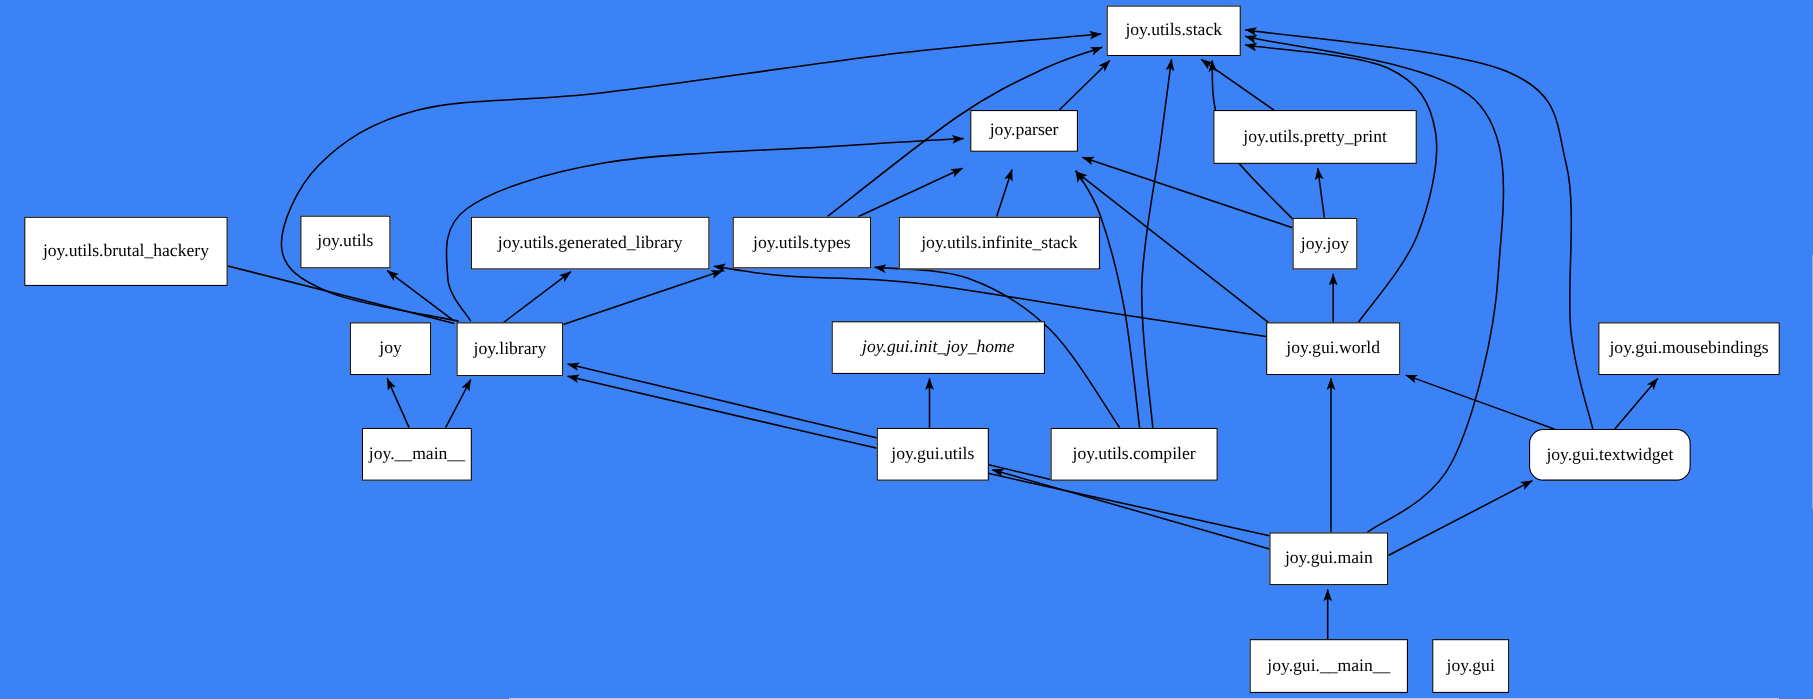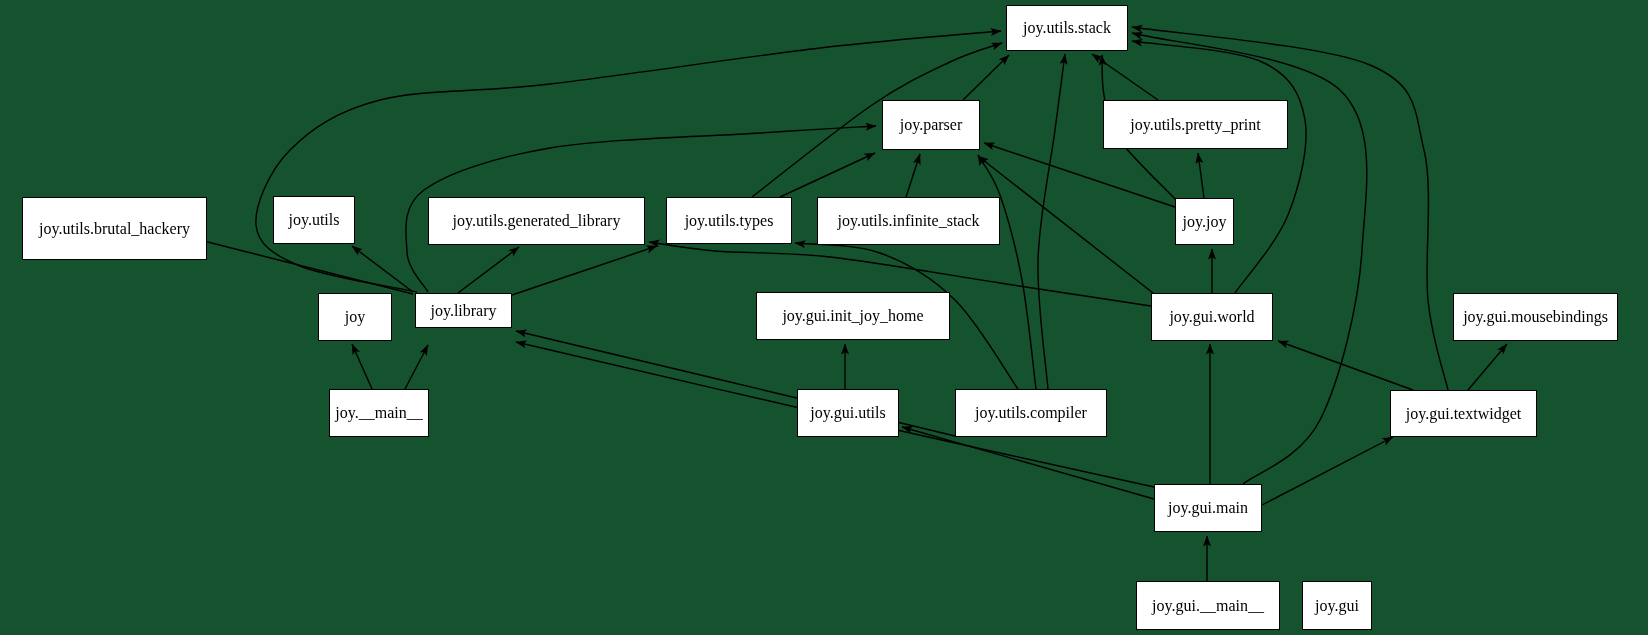--- a/index.html
+++ b/index.html
@@ -1,16 +1,16 @@
 <!DOCTYPE html>
 <html><head>
 <meta charset="utf-8">
 <style>
   html,body{margin:0;padding:0;background:#ffffff;}
-  #canvas{position:relative;width:1648px;height:635px;background:#14532d;overflow:hidden;
+  #canvas{position:relative;width:1648px;height:635px;background:#3b82f6;overflow:hidden;
           font-family:"Liberation Serif","DejaVu Serif",serif;}
   #edges{position:absolute;left:0;top:0;width:1648px;height:635px;}
   .node{position:absolute;box-sizing:border-box;border:1.5px solid #000000;background:#ffffff;
         display:flex;align-items:center;justify-content:center;
         font-size:16px;color:#000000;white-space:nowrap;}
   .edge{fill:none;stroke:#000000;stroke-width:1.4;}
 </style>
 </head>
 <body>
 
@@ -55,21 +55,21 @@
         <path d="M1468,390 L1507,344" class="edge" marker-end="url(#arrow)" stroke="#000000"></path>
         <path d="M1448,390 C1444.6666666666667,375 1432,340 1428,300 C1424,260 1433.6666666666667,189.16666666666666 1424,150 C1414.3333333333333,110.83333333333334 1418.6666666666667,85.5 1370,65 C1321.3333333333333,44.5 1171.6666666666667,33.333333333333336 1132,27" class="edge" marker-end="url(#arrow)" stroke="#000000"></path>
         <path d="M845,389 L845,344" class="edge" marker-end="url(#arrow)" stroke="#000000"></path>
         <path d="M1207,581 L1207,536" class="edge" marker-end="url(#arrow)" stroke="#000000"></path>
       </g>
   </svg>
   <div id="node-group">
       <div class="node" style="left: 1006px; top: 5px; width: 122px; height: 46px;">
         <span>joy.utils.stack</span>
       </div>
-      <div class="node" style="left: 882px; top: 100px; width: 98px; height: 50px;">
+      <div class="node" style="left: 882px; top: 100px; width: 98px; height: 38px;">
         <span>joy.parser</span>
       </div>
       <div class="node" style="left: 1103px; top: 100px; width: 185px; height: 49px;">
         <span>joy.utils.pretty_print</span>
       </div>
       <div class="node" style="left: 22px; top: 197px; width: 185px; height: 63px;">
         <span>joy.utils.brutal_hackery</span>
       </div>
       <div class="node" style="left: 273px; top: 196px; width: 82px; height: 48px;">
         <span>joy.utils</span>
@@ -82,42 +82,42 @@
       </div>
       <div class="node" style="left: 817px; top: 197px; width: 183px; height: 48px;">
         <span>joy.utils.infinite_stack</span>
       </div>
       <div class="node" style="left: 1175px; top: 198px; width: 59px; height: 47px;">
         <span>joy.joy</span>
       </div>
       <div class="node" style="left: 318px; top: 293px; width: 74px; height: 48px;">
         <span>joy</span>
       </div>
-      <div class="node" style="left: 415px; top: 293px; width: 97px; height: 35px;">
+      <div class="node" style="left: 415px; top: 293px; width: 97px; height: 49px;">
         <span>joy.library</span>
       </div>
-      <div class="node" style="left: 756px; top: 292px; width: 194px; height: 48px;">
+      <div class="node" style="left: 756px; top: 292px; width: 194px; height: 48px; font-style: italic;">
         <span>joy.gui.init_joy_home</span>
       </div>
       <div class="node" style="left: 1151px; top: 293px; width: 122px; height: 48px; align-items: center;">
         <span>joy.gui.world</span>
       </div>
       <div class="node" style="left: 1453px; top: 293px; width: 165px; height: 48px;">
         <span>joy.gui.mousebindings</span>
       </div>
       <div class="node" style="left: 329px; top: 389px; width: 100px; height: 48px;">
         <span>joy.__main__</span>
       </div>
       <div class="node" style="left: 797px; top: 389px; width: 102px; height: 48px;">
         <span>joy.gui.utils</span>
       </div>
       <div class="node" style="left: 955px; top: 389px; width: 152px; height: 48px;">
         <span>joy.utils.compiler</span>
       </div>
-      <div class="node" style="left: 1390px; top: 390px; width: 147px; height: 47px;">
+      <div class="node" style="left: 1390px; top: 390px; width: 147px; height: 47px; border-radius: 13px;">
         <span>joy.gui.textwidget</span>
       </div>
       <div class="node" style="left: 1154px; top: 484px; width: 108px; height: 48px;">
         <span>joy.gui.main</span>
       </div>
       <div class="node" style="left: 1136px; top: 581px; width: 144px; height: 49px;">
         <span>joy.gui.__main__</span>
       </div>
       <div class="node" style="left: 1302px; top: 581px; width: 70px; height: 49px;">
         <span>joy.gui</span>

